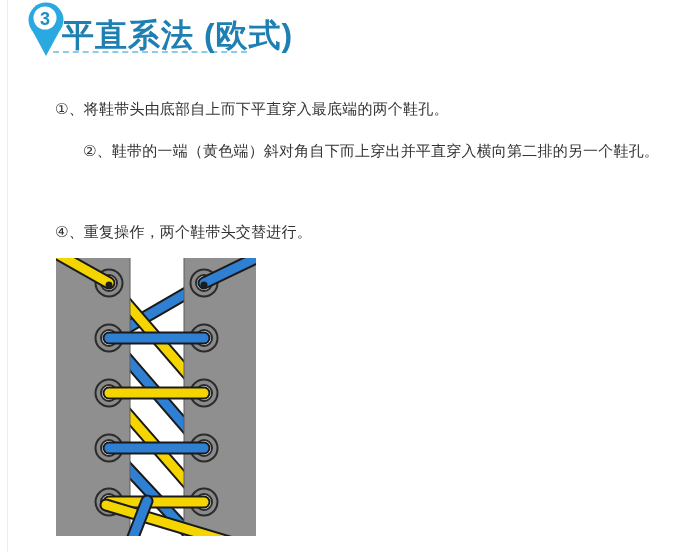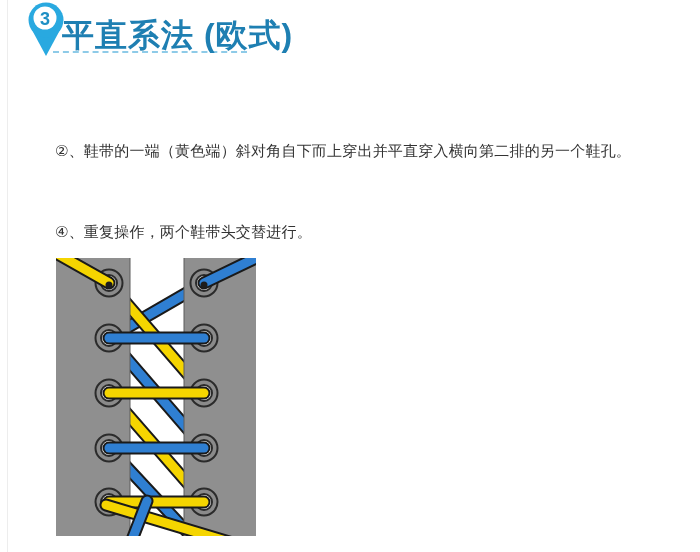--- a/index.html
+++ b/index.html
@@ -20,21 +20,21 @@
     position:absolute;left:53px;top:51px;width:194px;height:0;
     border-top:2px dashed var(--dotted);z-index:1;
   }
 
   
   .instr{
     position:absolute;left:55px;white-space:nowrap;
     font-size:15px;color:var(--text);letter-spacing:0.2px;
   }
   .instr-1{top:100px;}
-  .instr-2{top:142px;}
+  .instr-2{top:142px;margin-left:28px;}
   .instr-3{top:184px;}
   .instr-4{top:223px;}
 
   
   .figure{position:absolute;left:56px;top:258px;width:200px;height:278px;}
   .figure svg{display:block;}
   .bottom-strip{position:absolute;left:0;top:545px;width:260px;height:7px;}
 
   
   .panel{fill:var(--panel);stroke:#5c5c5c;stroke-width:1;}
@@ -61,20 +61,21 @@
 
   <svg class="pin" viewBox="0 0 40 58">
     <path d="M6,29 L20,55 L34,29 Z" fill="var(--accent)"></path>
     <circle cx="20" cy="19" r="17.5" fill="var(--accent)"></circle>
     <circle cx="19" cy="17" r="11.5" fill="#ffffff"></circle>
     <text x="19" y="18" text-anchor="middle" dominant-baseline="central" font-size="18" font-weight="bold" fill="var(--badge-text)">3</text>
   </svg>
   <div class="title">平直系法 (欧式)</div>
   <div class="title-underline"></div>
 
+  <div class="instr instr-1">①、将鞋带头由底部自上而下平直穿入最底端的两个鞋孔。</div>
   <div class="instr instr-2">②、鞋带的一端（黄色端）斜对角自下而上穿出并平直穿入横向第二排的另一个鞋孔。</div>
   <div class="instr instr-4">④、重复操作，两个鞋带头交替进行。</div>
 
   <div class="figure">
     <svg width="200" height="278" viewBox="0 0 200 278">
 
       <g>
         <path class="lace-outline" d="M148,25 L53,80"></path>
         <path class="lace-outline" d="M53,80 L148,190"></path>
         <path class="lace-outline" d="M53,190 L148,292"></path>

